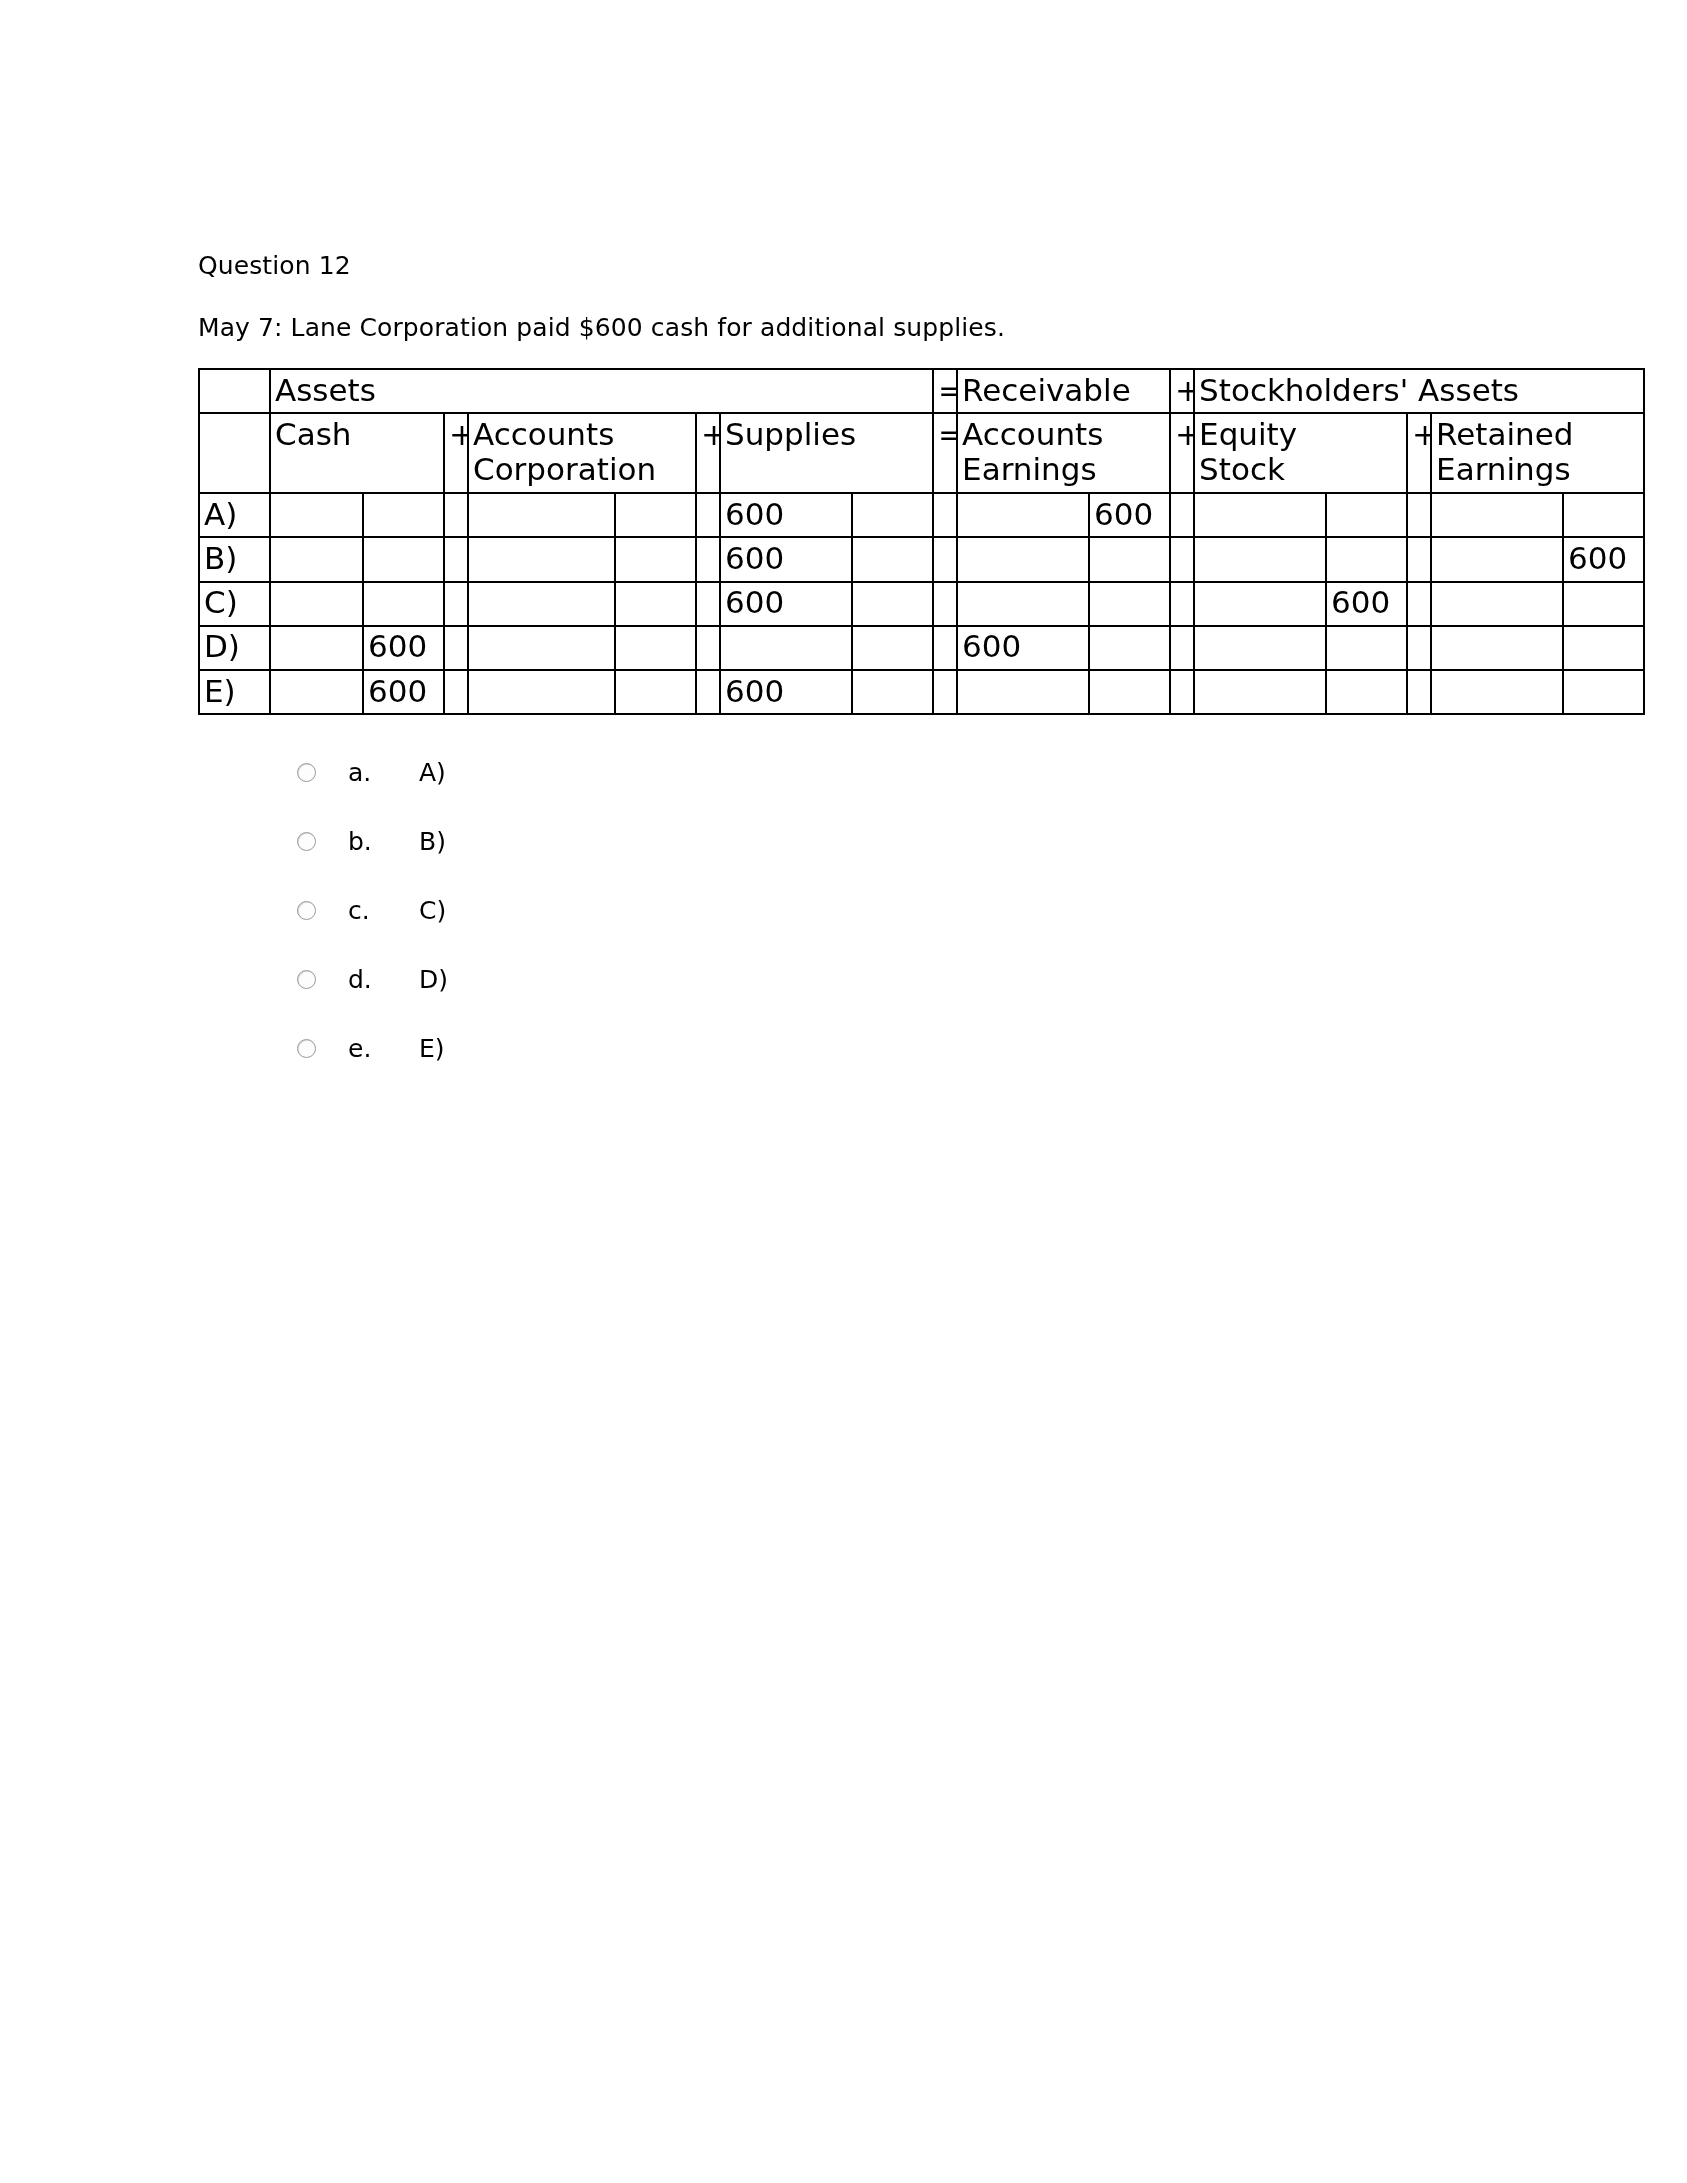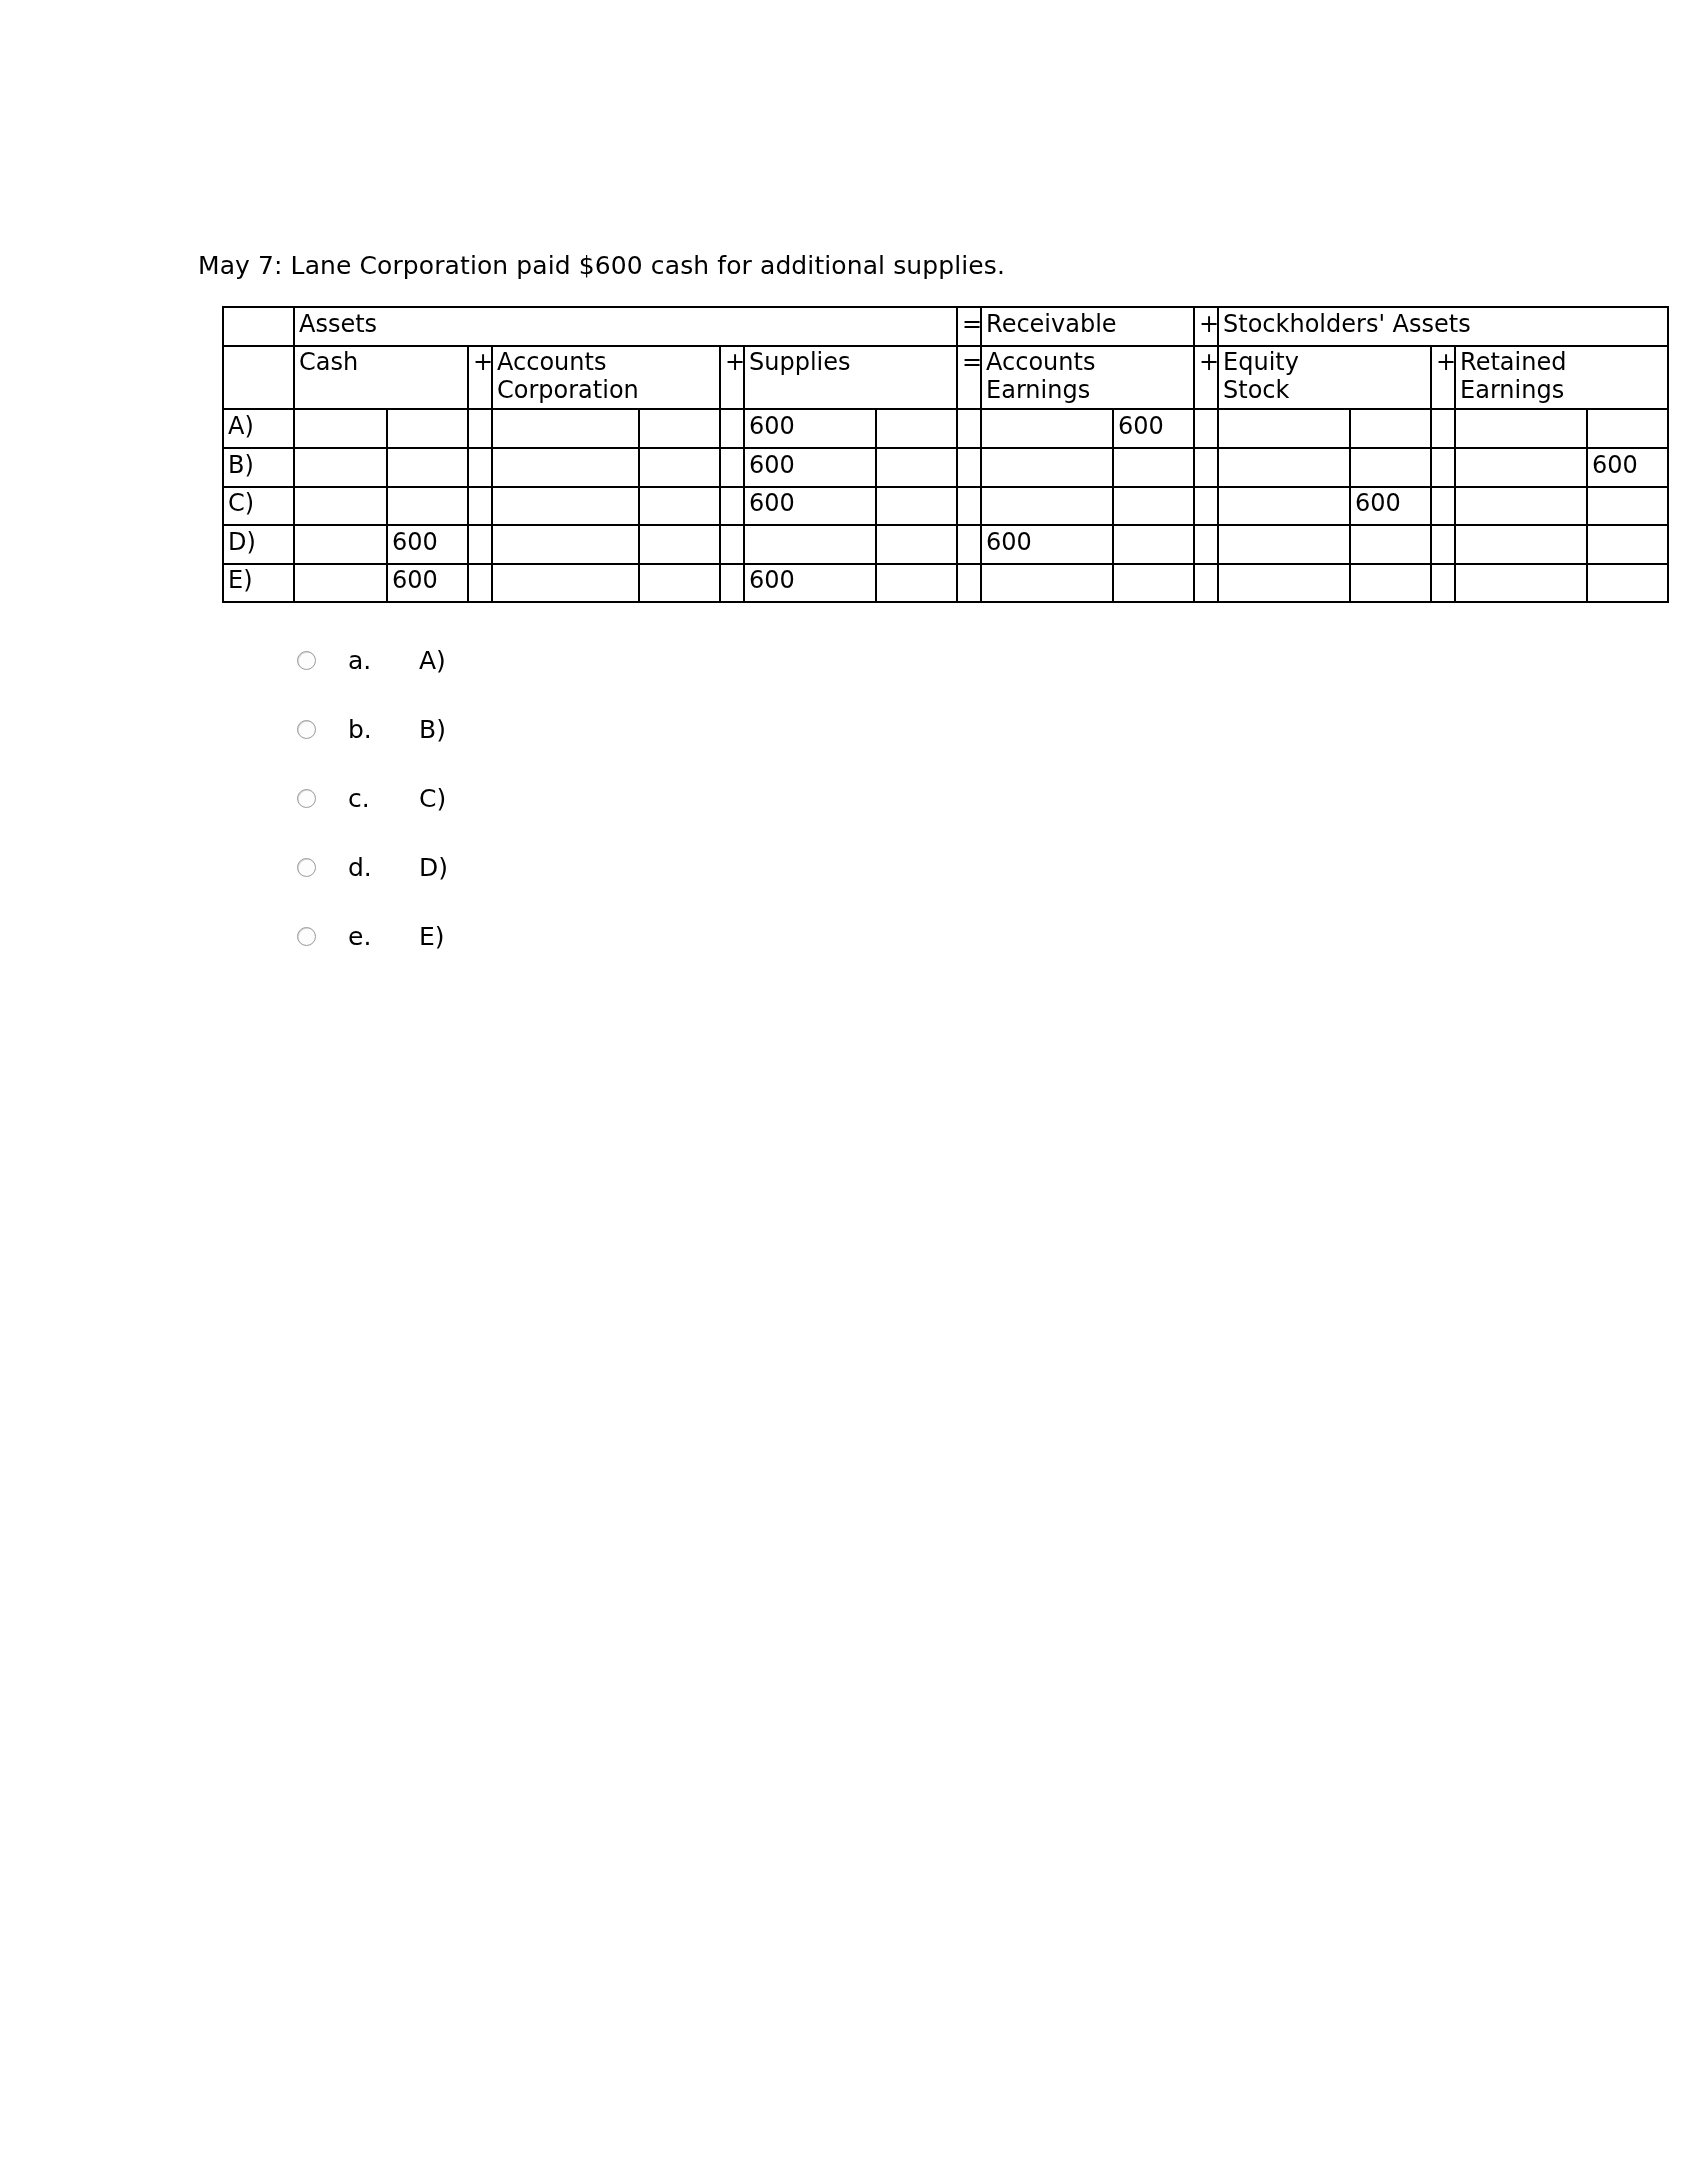--- a/index.html
+++ b/index.html
@@ -36,23 +36,22 @@
     font-size: 25px;
     line-height: 1.2;
     margin: 0 0 25px 0;
     letter-spacing: 0.1px;
   }
 
   table.eq {
     border-collapse: collapse;
     table-layout: fixed;
     width: 1280px;
-    font-size: 24px;
+    font-size: 31px;
     line-height: 1.15;
-    margin-left: 24px;
   }
   table.eq td {
     border: 2px solid #000000;
     padding: 2.6px 1.3px 4px 4px;
     vertical-align: top;
     height: 30px;
     overflow: hidden;
     white-space: nowrap;
   }
   
@@ -109,20 +108,21 @@
   .ans-text {
     flex: 0 0 auto;
   }
 </style>
 </head>
 <body>
 
 <div class="page">
   <div class="content">
 
+    <div class="q-title">Question 12</div>
     <div class="q-prompt">May 7: Lane Corporation paid $600 cash for additional supplies.</div>
 
     <table class="eq">
       <colgroup>
         <col class="c-label">
         <col class="c-cash">
         <col class="c-num">
         <col class="c-op">
         <col class="c-ar">
         <col class="c-num">

